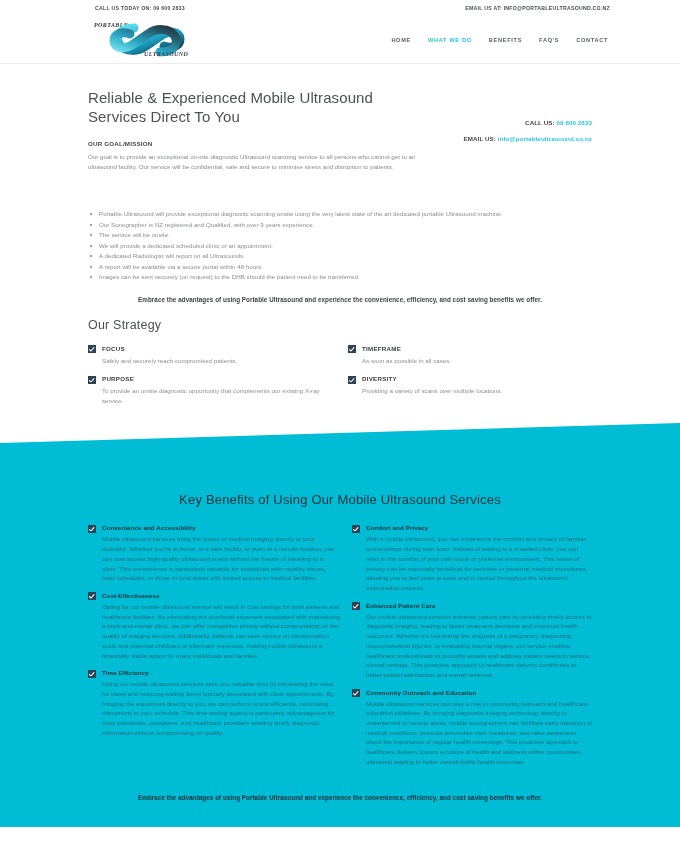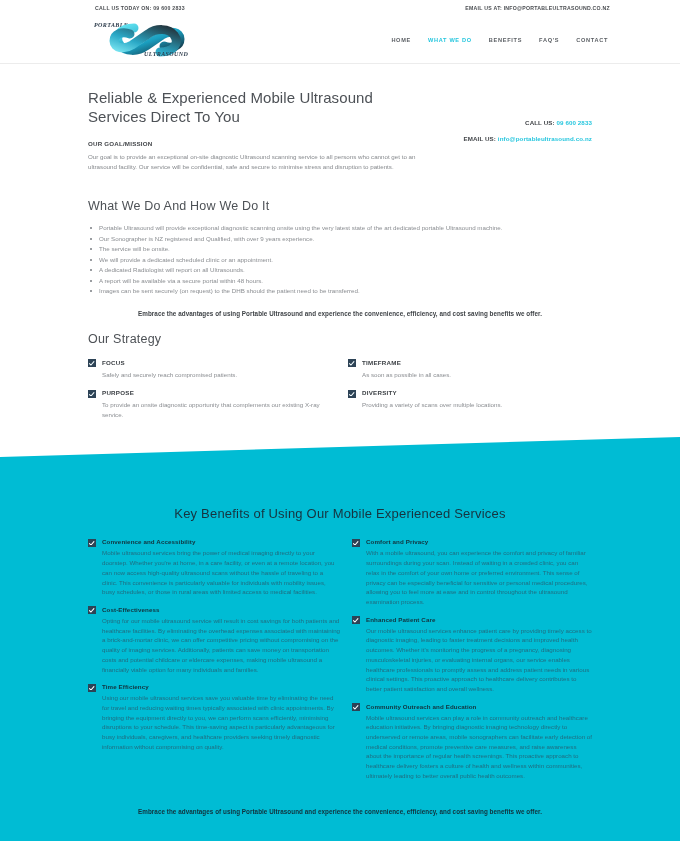--- a/index.html
+++ b/index.html
@@ -305,21 +305,20 @@
       <span class="val">09 600 2833</span>
     </div>
     <div class="contact-row">
       <span>EMAIL US:</span>
       <span class="val">info@portableultrasound.co.nz</span>
     </div>
   </div>
 </div>
 
 <div class="wrap wwd">
-  <h2 class="section-h2">What We Do And How We Do It</h2>
   <ul class="bullets">
     <li>Portable Ultrasound will provide exceptional diagnostic scanning onsite using the very latest state of the art dedicated portable Ultrasound machine.</li>
     <li>Our Sonographer is NZ registered and Qualified, with over 9 years experience.</li>
     <li>The service will be onsite.</li>
     <li>We will provide a dedicated scheduled clinic or an appointment.</li>
     <li>A dedicated Radiologist will report on all Ultrasounds.</li>
     <li>A report will be available via a secure portal within 48 hours.</li>
     <li>Images can be sent securely (on request) to the DHB should the patient need to be transferred.</li>
   </ul>
   <div class="tagline">Embrace the advantages of using Portable Ultrasound and experience the convenience, efficiency, and cost saving benefits we offer.</div>
@@ -381,21 +380,21 @@
 
   </div>
 </div>
 
 <div class="benefits-outer">
   <svg class="diag" viewBox="0 0 680 58" preserveAspectRatio="none">
     <polygon points="0,20 680,0 680,58 0,58" fill="#00bcd4"></polygon>
   </svg>
 
   <div class="benefits">
-    <h2 class="benefits-title">Key Benefits of Using Our Mobile Experienced Services</h2>
+    <h2 class="benefits-title">Key Benefits of Using Our Mobile Ultrasound Services</h2>
 
     <div class="ben-grid">
       <div class="ben-col">
 
         <div class="b-item">
           <span class="b-chk">
             <svg width="5.4" height="4.6" viewBox="0 0 11 9">
                 <path d="M1 5 L4 8 L10 1" fill="none" stroke="#ffffff" stroke-width="2.1" stroke-linecap="round" stroke-linejoin="round"></path>
               </svg>
           </span>

